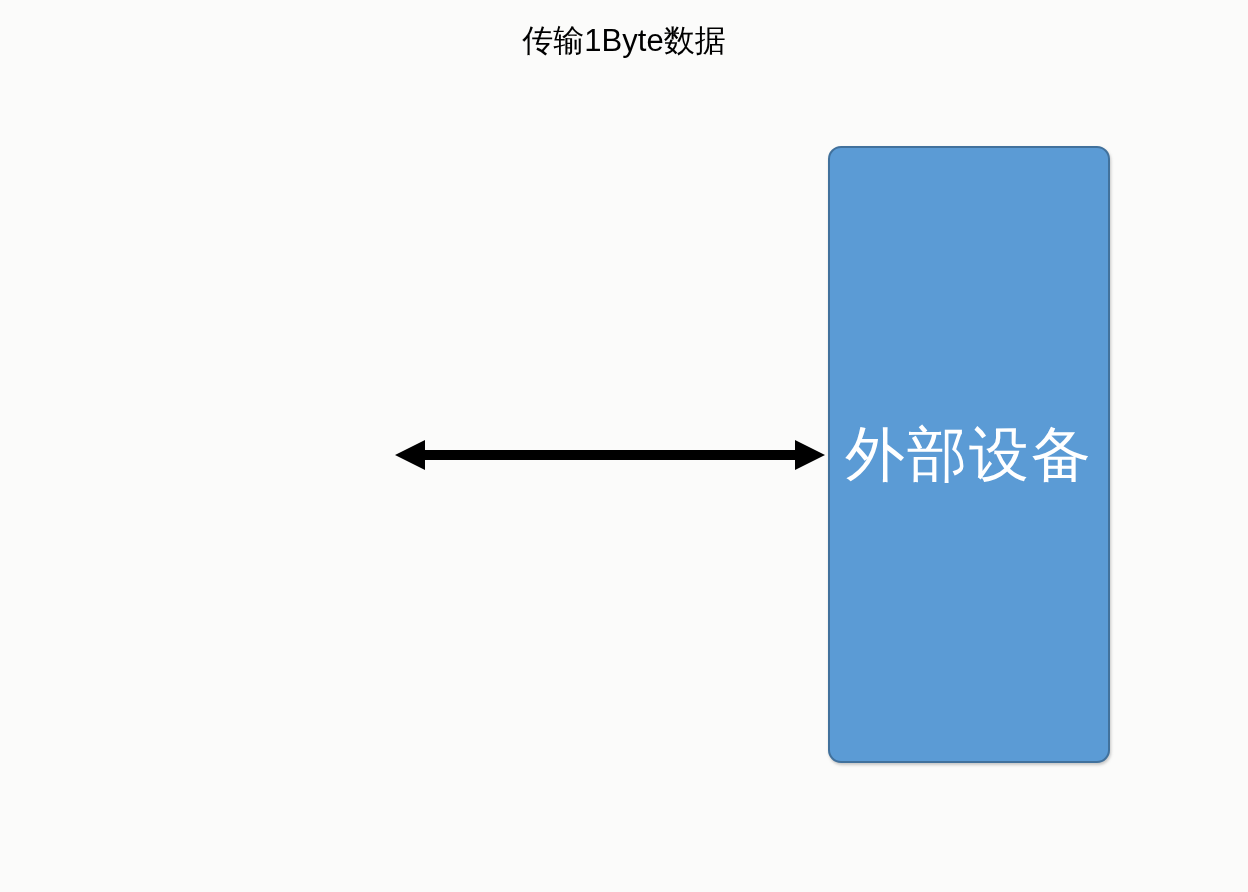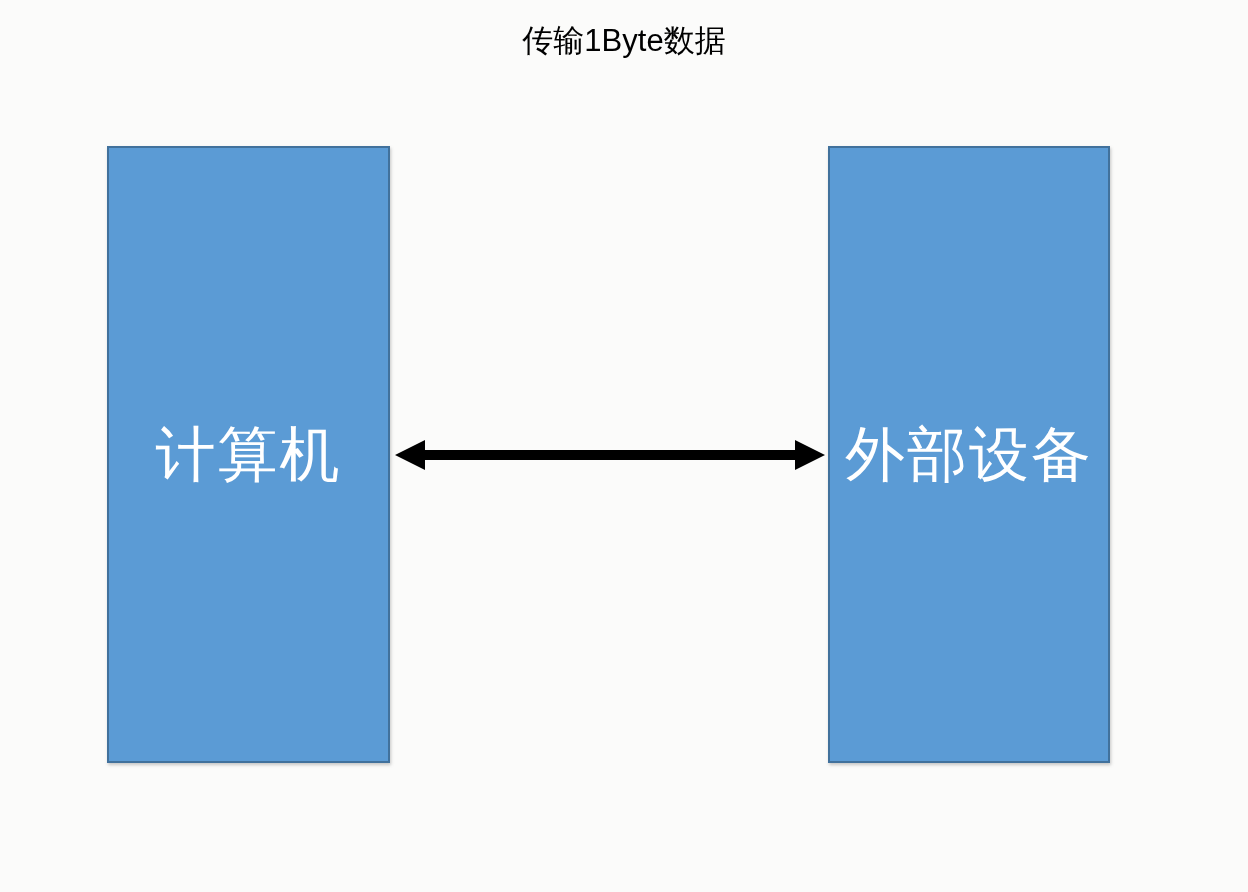--- a/index.html
+++ b/index.html
@@ -41,20 +41,21 @@
     display: flex;
     align-items: center;
     justify-content: center;
   }
   .node-box.left {
     left: 107px;
     width: 283px;
   }
   .node-box.right {
     left: 828px;
+    border-radius: 13px;
   }
   .node-label {
     color: #FFFFFF;
     font-size: 60px;
     font-weight: 300;
     letter-spacing: 2px;
     white-space: nowrap;
     line-height: 1;
   }
   .arrow-svg {
@@ -66,23 +67,20 @@
     display: block;
   }
 </style>
 </head>
 <body>
 
 <div class="canvas">
 
   <div class="diagram-title">传输1Byte数据</div>
 
-  <div class="node-box left">
-    <span class="node-label">计算机</span>
-  </div>
 
   <svg class="arrow-svg" viewBox="0 0 430 34" xmlns="http://www.w3.org/2000/svg">
     <polygon points="0,17 30,2 30,12 400,12 400,2 430,17 400,32 400,22 30,22 30,32" fill="#000000"></polygon>
   </svg>
 
   <div class="node-box right">
     <span class="node-label">外部设备</span>
   </div>
 
 </div>

